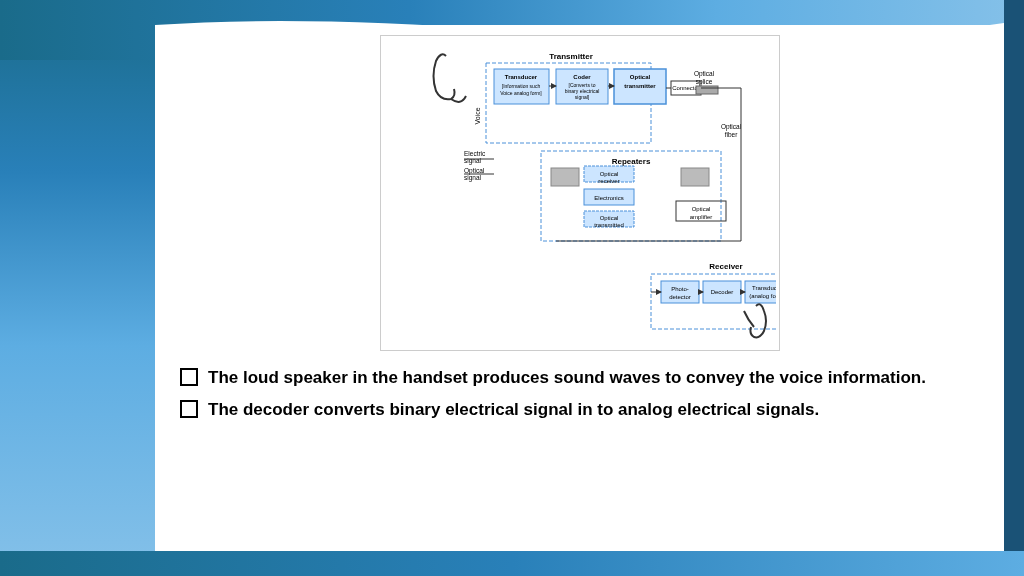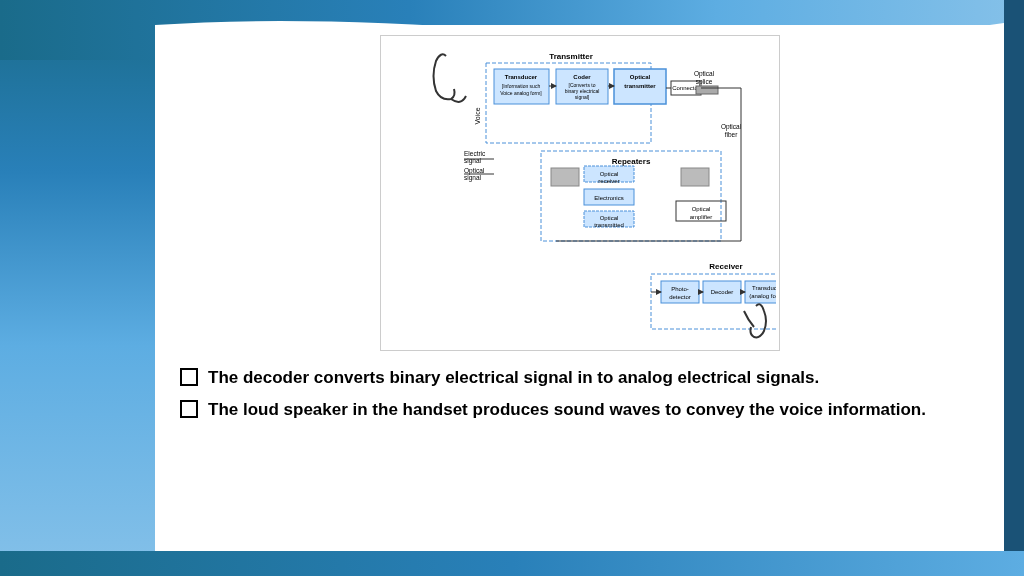--- a/index.html
+++ b/index.html
@@ -259,23 +259,23 @@
             <path d="M0,0 L0,6 L6,3 z" fill="#333"></path>
           </marker>
         </defs>
 
       </svg>
     </div>
 
     <ul class="bullet-list">
       <li class="bullet-item">
         <div class="bullet-icon"></div>
-        <span class="bullet-text">The decoder converts binary electrical signal in to analog electrical signals.</span>
+        <span class="bullet-text">The loud speaker in the handset produces sound waves to convey the voice information.</span>
       </li>
       <li class="bullet-item">
         <div class="bullet-icon"></div>
-        <span class="bullet-text">The loud speaker in the handset produces sound waves to convey the voice information.</span>
+        <span class="bullet-text">The decoder converts binary electrical signal in to analog electrical signals.</span>
       </li>
     </ul>
 
   </div>
 
 </div>
 
 </body></html>

